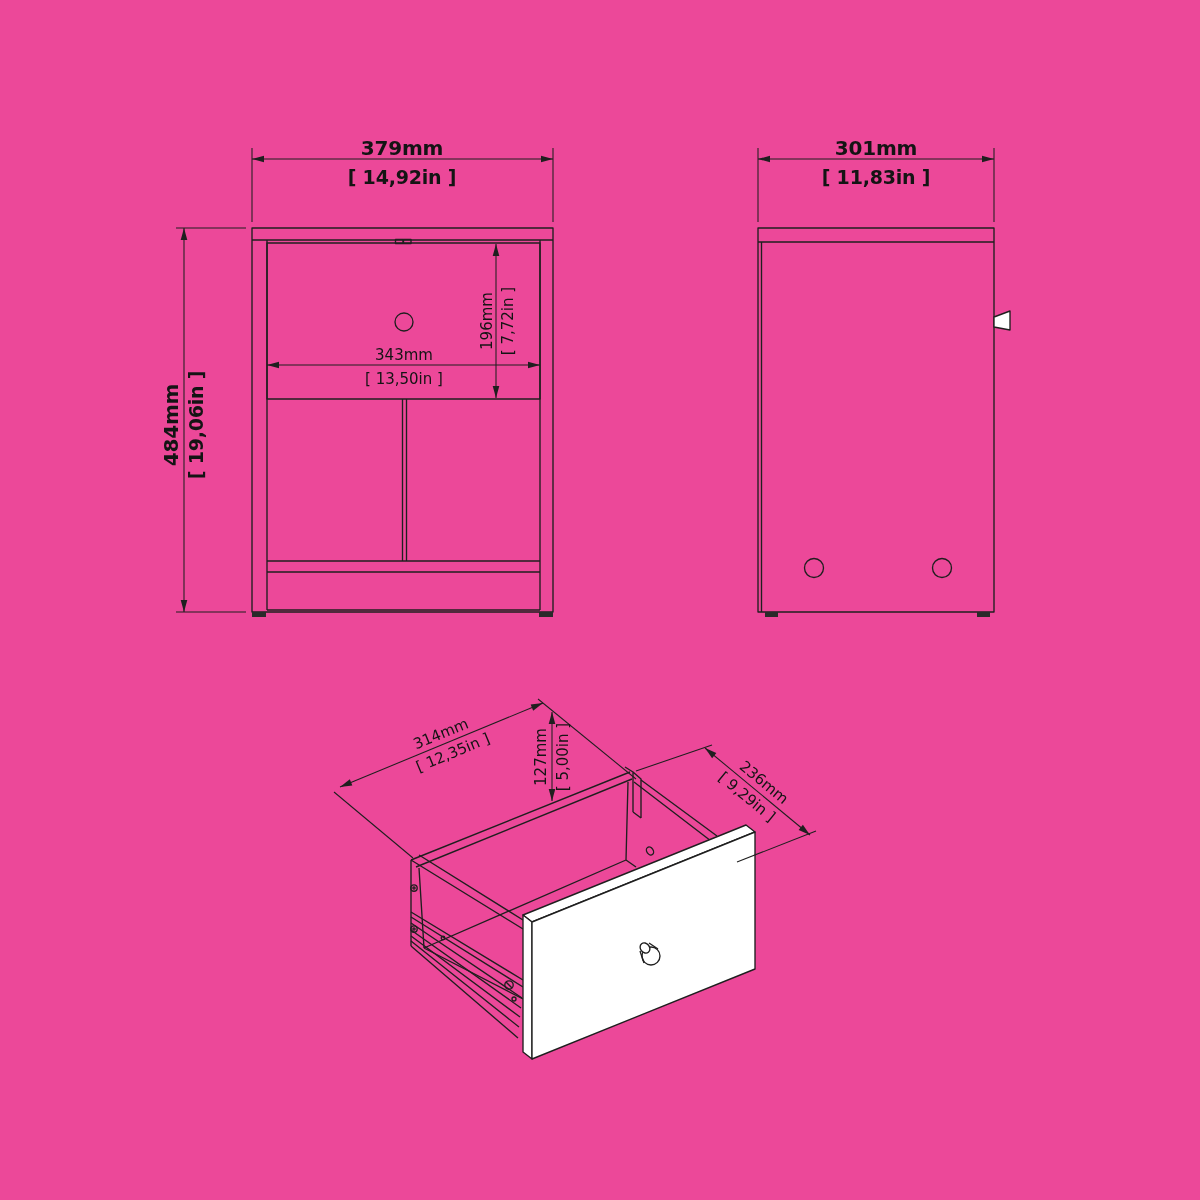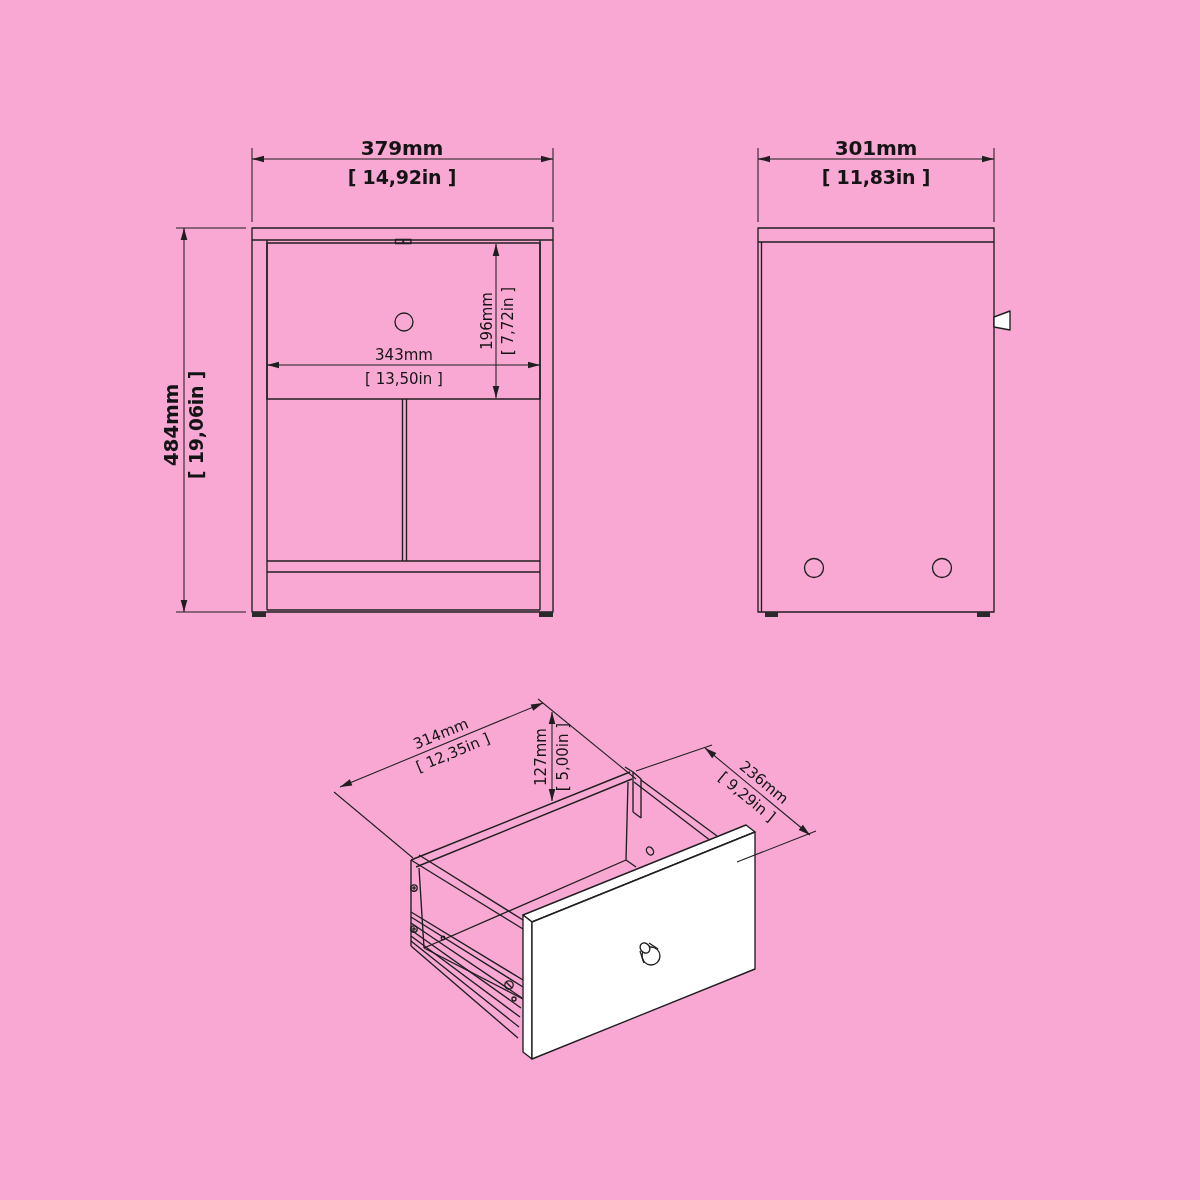--- a/index.html
+++ b/index.html
@@ -1,16 +1,16 @@
 <!DOCTYPE html>
 <html><head>
 <meta charset="utf-8">
 <style>
   html,body{margin:0;padding:0;background:#ffffff;}
-  .canvas{position:relative;width:1200px;height:1200px;background:#f9a8d4;overflow:hidden;
+  .canvas{position:relative;width:1200px;height:1200px;background:#ec4899;overflow:hidden;
           font-family:"DejaVu Sans","Liberation Sans",sans-serif;}
   svg{display:block;}
   .s  {fill:none;stroke:#1f1f1f;stroke-width:1.35;stroke-linejoin:round;}
   .sf {fill:#ffffff;stroke:#1f1f1f;stroke-width:1.35;stroke-linejoin:round;}
   .d  {fill:none;stroke:#1f1f1f;stroke-width:1.05;}
   .foot{fill:#2a2a2a;stroke:none;}
   text{fill:#141414;text-anchor:middle;font-family:"DejaVu Sans","Liberation Sans",sans-serif;}
   .t20{font-size:20px;font-weight:bold;letter-spacing:-0.2px;}
   .t19{font-size:19px;font-weight:bold;letter-spacing:-0.2px;}
   .t15{font-size:15px;font-weight:normal;}

